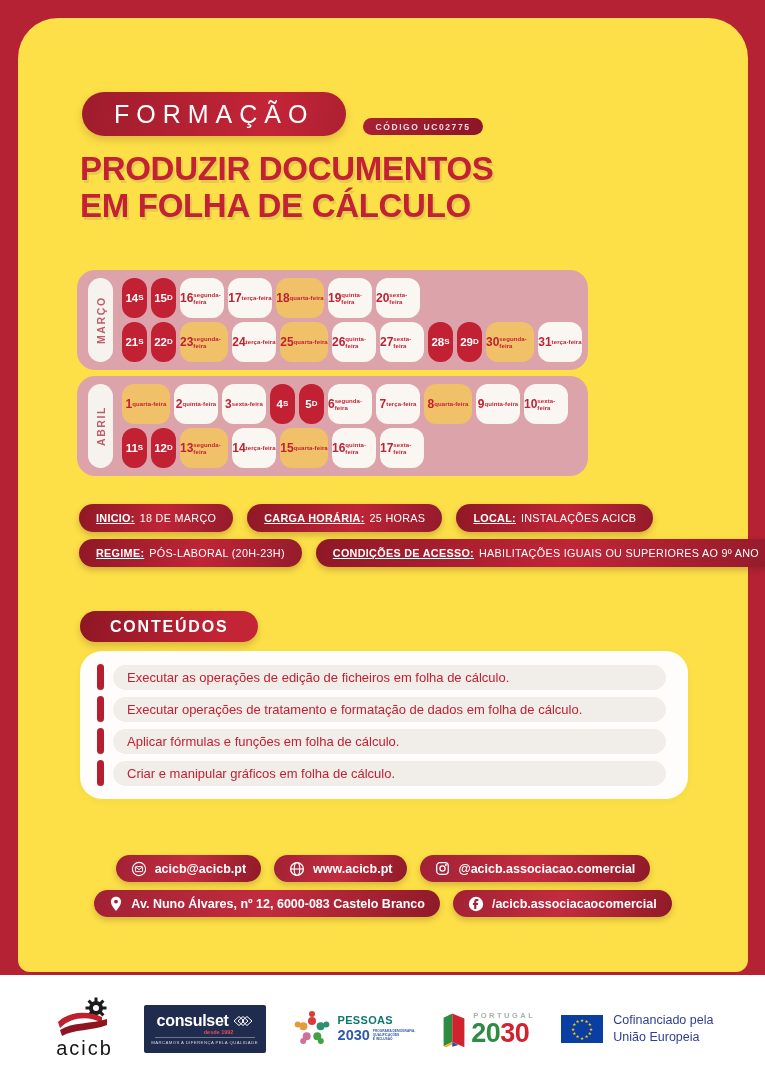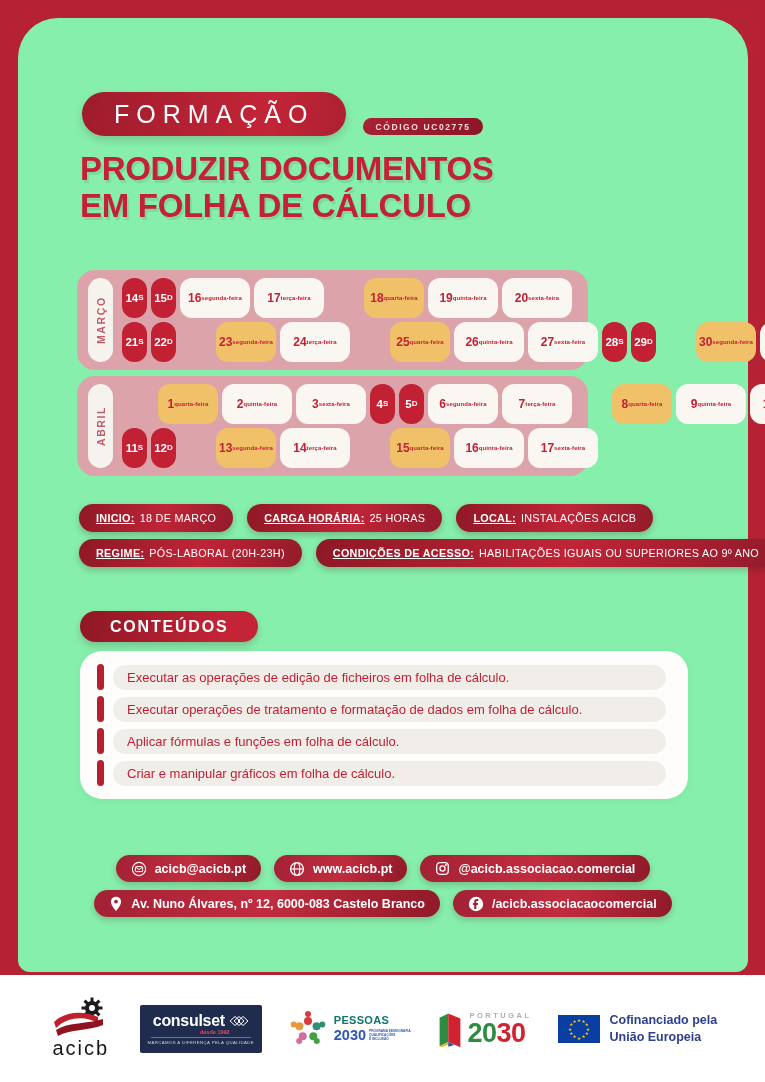--- a/index.html
+++ b/index.html
@@ -3,21 +3,21 @@
 <meta charset="utf-8">
 <style>
   html,body{margin:0;padding:0;}
   body{
     width:765px;height:1082px;background:#ffffff;
     font-family:"Liberation Sans",sans-serif;
     -webkit-font-smoothing:antialiased;overflow:hidden;
   }
   
   .frame{width:765px;height:975px;background:#b52234;box-sizing:border-box;padding:18px 17px 3px 18px;}
-  .panel{width:100%;height:100%;background:#86efac;border-radius:40px 40px 12px 12px;box-sizing:border-box;padding-top:74px;}
+  .panel{width:100%;height:100%;background:#fde047;border-radius:40px 40px 12px 12px;box-sizing:border-box;padding-top:74px;}
 
   
   .header-row{display:flex;align-items:flex-end;gap:17px;margin-left:64px;}
   .formacao-pill{
     height:44px;border-radius:23px;padding:0 32px;display:flex;align-items:center;
     background:linear-gradient(100deg,#9e1c2d 0%,#c32537 70%,#ad2031 100%);
     color:#fff;font-size:25px;font-weight:400;letter-spacing:7px;
     box-shadow:0 4px 8px rgba(70,20,25,.18);
   }
   .code-badge{
@@ -33,22 +33,22 @@
   .month-band{width:511px;box-sizing:border-box;background:#dca4aa;border-radius:18px;padding:8px 8px 8px 11px;display:flex;gap:9px;}
   .month-label{
     width:25px;border-radius:13px;background:#f6f3ee;flex:none;
     display:flex;align-items:center;justify-content:center;
     writing-mode:vertical-rl;transform:rotate(180deg);
     font-size:10.5px;font-weight:600;letter-spacing:1.6px;color:#bd5c69;
   }
   .month-rows{display:flex;flex-direction:column;gap:4px;}
   .cal-row{display:flex;gap:4px;}
   .cell{height:40px;border-radius:12px;display:flex;flex-direction:row;align-items:center;justify-content:center;line-height:1.05;box-sizing:border-box;}
-  .cell.plain{width:70px;background:#faf7f2;}
-  .cell.session{width:60px;background:#f0c169;margin-left:36px;}
+  .cell.plain{width:44px;background:#faf7f2;}
+  .cell.session{width:48px;background:#f0c169;}
   .cell.weekend{width:25px;background:#c22134;}
   .day-num{font-size:12px;font-weight:700;color:#c22134;}
   .day-sub{font-size:6px;font-weight:600;color:#c22134;margin-top:1px;letter-spacing:.1px;}
   .weekend .day-num{color:#fff;font-size:11.5px;}
   .weekend .day-sub{color:#fff;font-size:8px;margin-top:0;}
 
   
   .details-section{margin:28px 0 0 61px;display:flex;flex-direction:column;gap:7px;}
   .drow{display:flex;gap:14px;}
   .dpill{
@@ -105,21 +105,21 @@
   .pessoas-name{font-size:11px;font-weight:800;color:#0f766e;letter-spacing:.3px;line-height:1;}
   .pessoas-row2{display:flex;align-items:center;gap:3px;margin-top:2px;}
   .pessoas-year{font-size:14.5px;font-weight:700;color:#2d57b0;line-height:1;}
   .pessoas-tag{font-size:3.2px;color:#2d57b0;line-height:1.25;font-weight:700;}
   .logo-portugal{display:flex;align-items:flex-start;gap:4px;}
   .portugal-name{font-size:7.5px;letter-spacing:2.5px;color:#a4b5a6;font-weight:600;margin:2px 0 0 2px;}
   .portugal-year{font-size:27px;font-weight:600;line-height:1;letter-spacing:-.5px;}
   .pt-green{color:#2e8b42;}
   .pt-red{color:#d0222f;}
   .logo-eu{display:flex;align-items:center;gap:10px;}
-  .eu-text{font-size:12.5px;font-weight:700;color:#2e3f8f;line-height:1.3;}
+  .eu-text{font-size:12.5px;font-weight:400;color:#2e3f8f;line-height:1.3;}
 </style>
 </head>
 <body>
 
 <div class="frame">
   <div class="panel">
 
     <div class="header-row">
       <div class="formacao-pill">
         <span>FORMAÇÃO</span>

